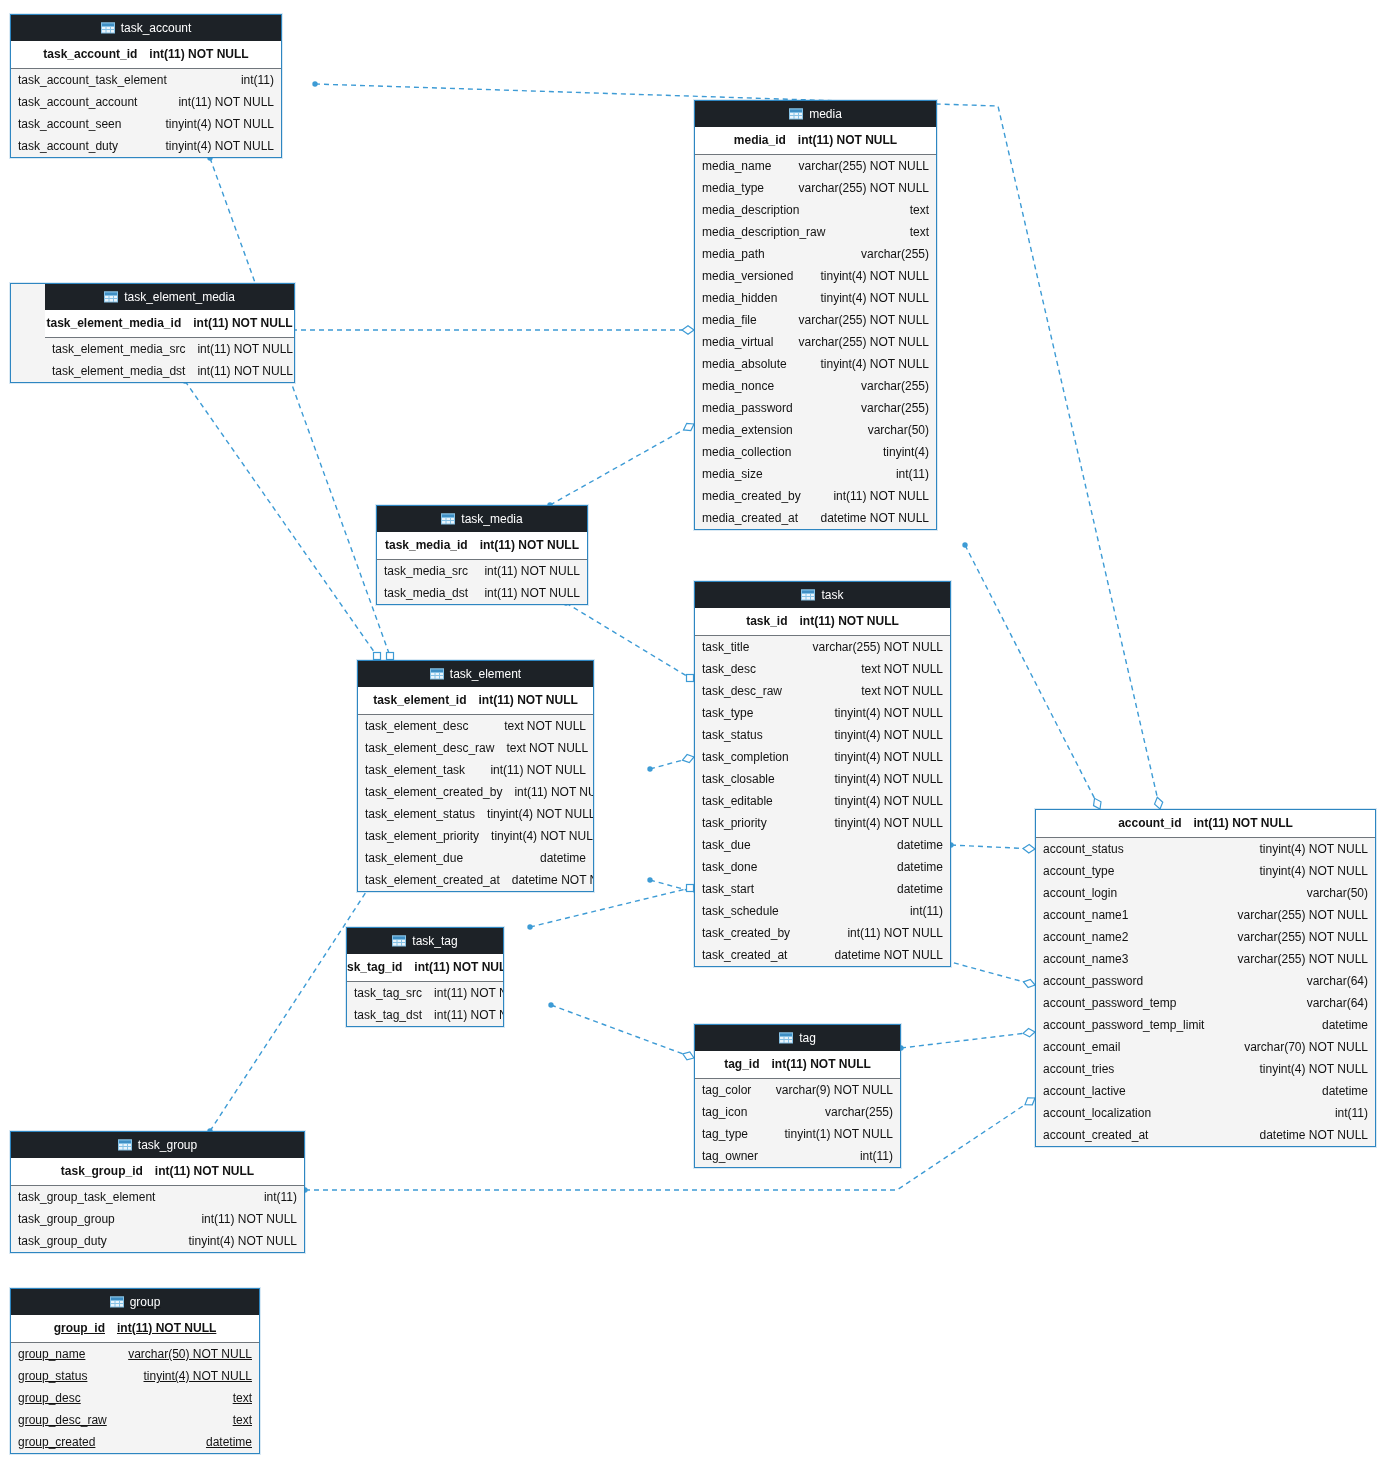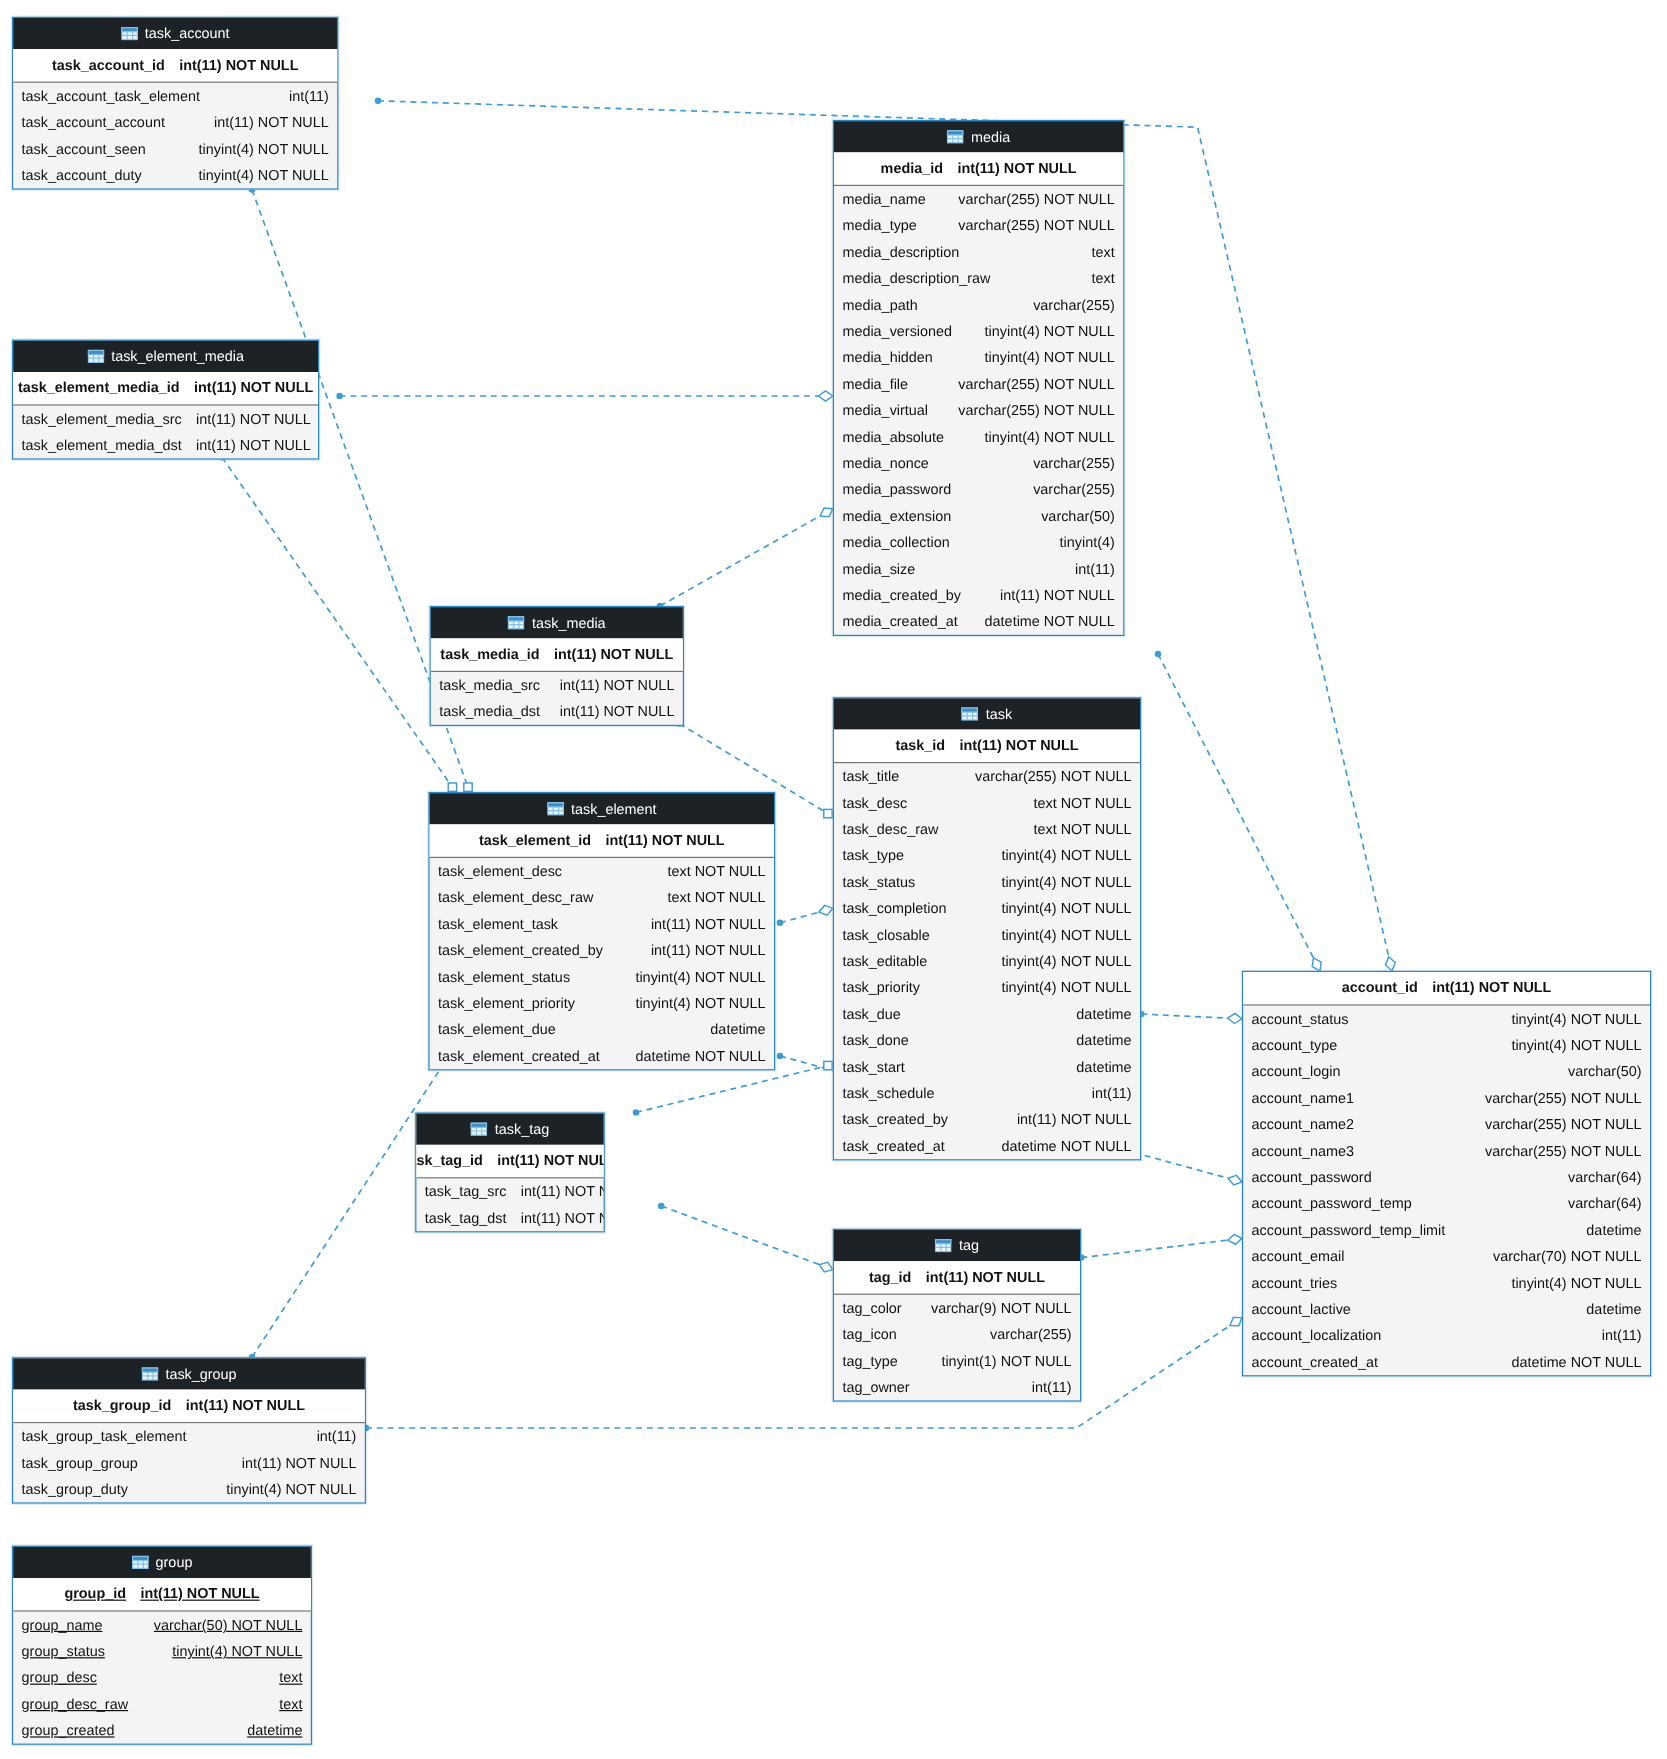--- a/index.html
+++ b/index.html
@@ -170,21 +170,21 @@
       </div>
       <div class="crow">
         <span class="cname">task_account_seen</span>
         <span class="ctype">tinyint(4) NOT NULL</span>
       </div>
       <div class="crow">
         <span class="cname">task_account_duty</span>
         <span class="ctype">tinyint(4) NOT NULL</span>
       </div>
     </div>
-    <div class="tbl" style="left: 10px; top: 283px; width: 256px;">
+    <div class="tbl" style="left: 10px; top: 283px; width: 285px; padding-left: 34px;">
       <div class="tbl-header">
         <svg class="tbl-icon" width="14" height="12" viewBox="0 0 14 12">
           <rect x="0.5" y="1" width="13" height="10" fill="#e9f4fb" stroke="#86c2e6"></rect>
           <rect x="0.5" y="1" width="13" height="3.5" fill="#3f8fc4" stroke="#86c2e6"></rect>
           <line x1="5" y1="4.5" x2="5" y2="11" stroke="#86c2e6"></line>
           <line x1="9.5" y1="4.5" x2="9.5" y2="11" stroke="#86c2e6"></line>
           <line x1="0.5" y1="7.5" x2="13.5" y2="7.5" stroke="#86c2e6"></line>
         </svg>
         <span class="tbl-title">task_element_media</span>
       </div>
@@ -278,21 +278,21 @@
       </div>
       <div class="crow">
         <span class="cname">media_created_by</span>
         <span class="ctype">int(11) NOT NULL</span>
       </div>
       <div class="crow">
         <span class="cname">media_created_at</span>
         <span class="ctype">datetime NOT NULL</span>
       </div>
     </div>
-    <div class="tbl" style="left: 358px; top: 505px; width: 212px;">
+    <div class="tbl" style="left: 376px; top: 505px; width: 212px;">
       <div class="tbl-header">
         <svg class="tbl-icon" width="14" height="12" viewBox="0 0 14 12">
           <rect x="0.5" y="1" width="13" height="10" fill="#e9f4fb" stroke="#86c2e6"></rect>
           <rect x="0.5" y="1" width="13" height="3.5" fill="#3f8fc4" stroke="#86c2e6"></rect>
           <line x1="5" y1="4.5" x2="5" y2="11" stroke="#86c2e6"></line>
           <line x1="9.5" y1="4.5" x2="9.5" y2="11" stroke="#86c2e6"></line>
           <line x1="0.5" y1="7.5" x2="13.5" y2="7.5" stroke="#86c2e6"></line>
         </svg>
         <span class="tbl-title">task_media</span>
       </div>
@@ -302,21 +302,21 @@
       </div>
       <div class="crow">
         <span class="cname">task_media_src</span>
         <span class="ctype">int(11) NOT NULL</span>
       </div>
       <div class="crow">
         <span class="cname">task_media_dst</span>
         <span class="ctype">int(11) NOT NULL</span>
       </div>
     </div>
-    <div class="tbl" style="left: 357px; top: 660px; width: 289px;">
+    <div class="tbl" style="left: 357px; top: 660px; width: 237px;">
       <div class="tbl-header">
         <svg class="tbl-icon" width="14" height="12" viewBox="0 0 14 12">
           <rect x="0.5" y="1" width="13" height="10" fill="#e9f4fb" stroke="#86c2e6"></rect>
           <rect x="0.5" y="1" width="13" height="3.5" fill="#3f8fc4" stroke="#86c2e6"></rect>
           <line x1="5" y1="4.5" x2="5" y2="11" stroke="#86c2e6"></line>
           <line x1="9.5" y1="4.5" x2="9.5" y2="11" stroke="#86c2e6"></line>
           <line x1="0.5" y1="7.5" x2="13.5" y2="7.5" stroke="#86c2e6"></line>
         </svg>
         <span class="tbl-title">task_element</span>
       </div>

